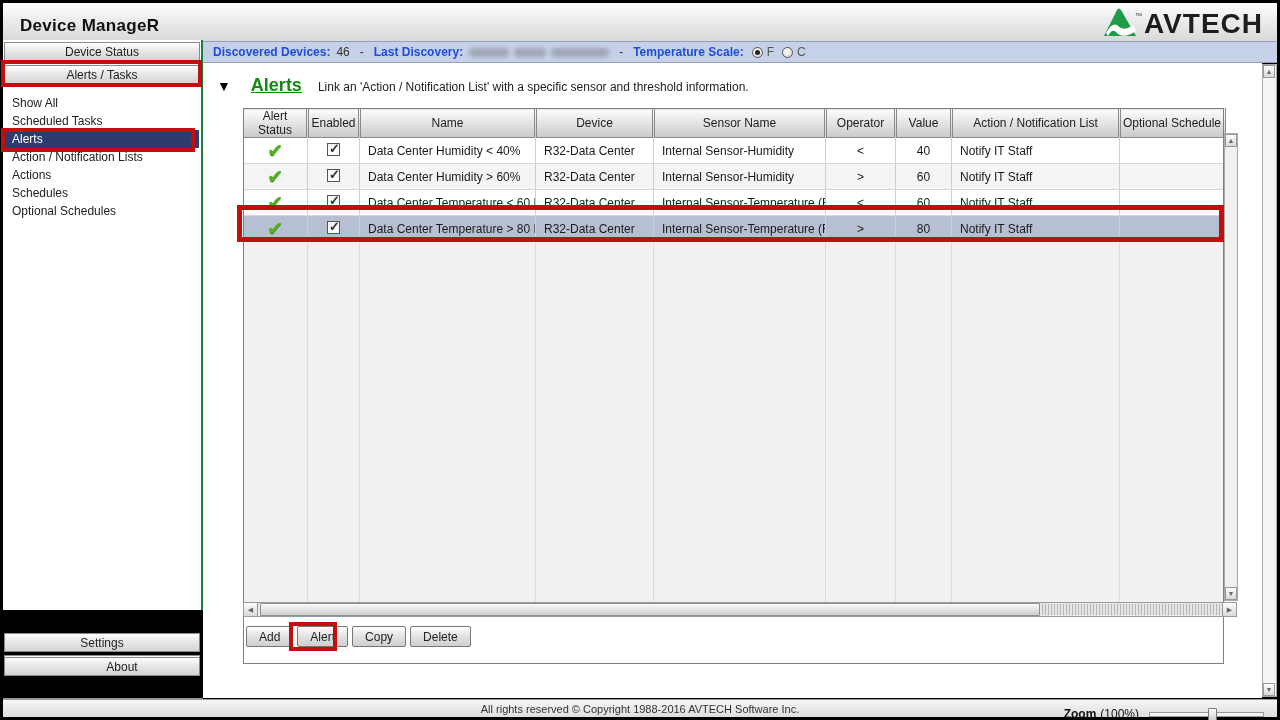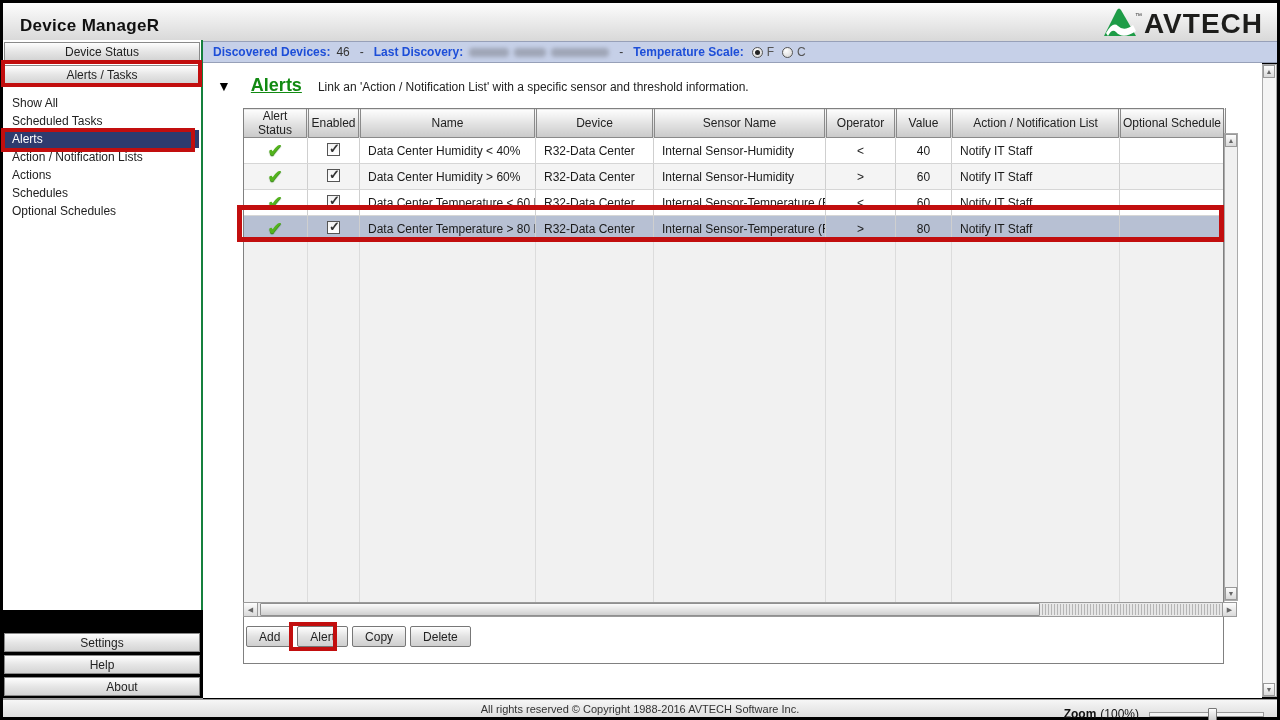--- a/index.html
+++ b/index.html
@@ -125,21 +125,21 @@
       <div class="nav-item">Show All</div>
       <div class="nav-item">Scheduled Tasks</div>
       <div class="nav-item selected">Alerts</div>
       <div class="nav-item">Action / Notification Lists</div>
       <div class="nav-item">Actions</div>
       <div class="nav-item">Schedules</div>
       <div class="nav-item">Optional Schedules</div>
     </div>
   <div class="side-btn" style="top:593px;">Settings</div>
   <div class="side-btn" style="top:615px;">Help</div>
-  <div class="side-btn" style="top:637px;padding-left:40px;">About</div>
+  <div class="side-btn" style="top:617px;padding-left:40px;">About</div>
 </div>
 
 <div class="abs gtmd">
   <span class="g1">GoTo</span>
     <span class="g2">My</span>
     <span class="g3">Devices</span>
     <span class="gc">.com</span>
     <span class="gtm">™</span>
 </div>
 

